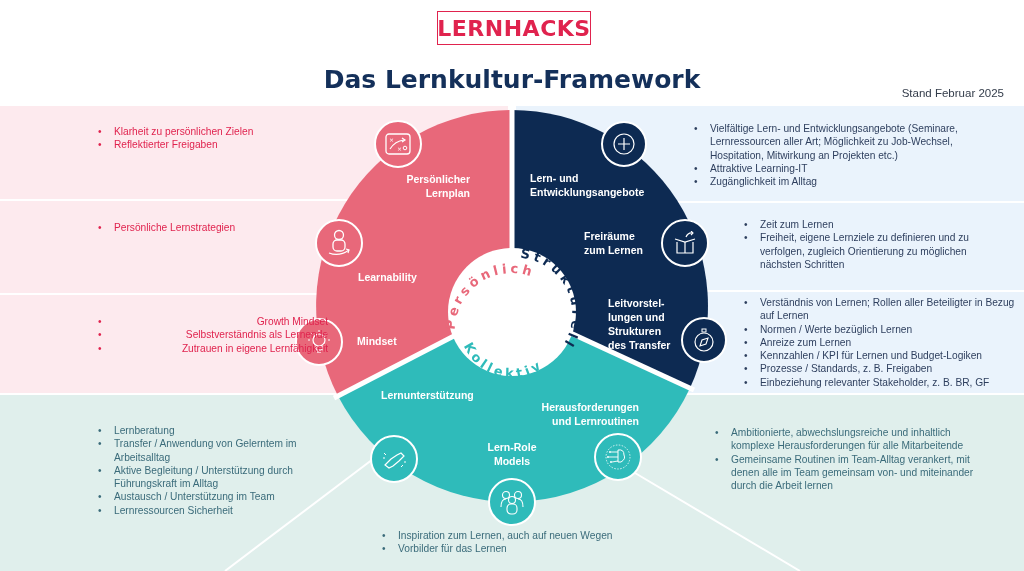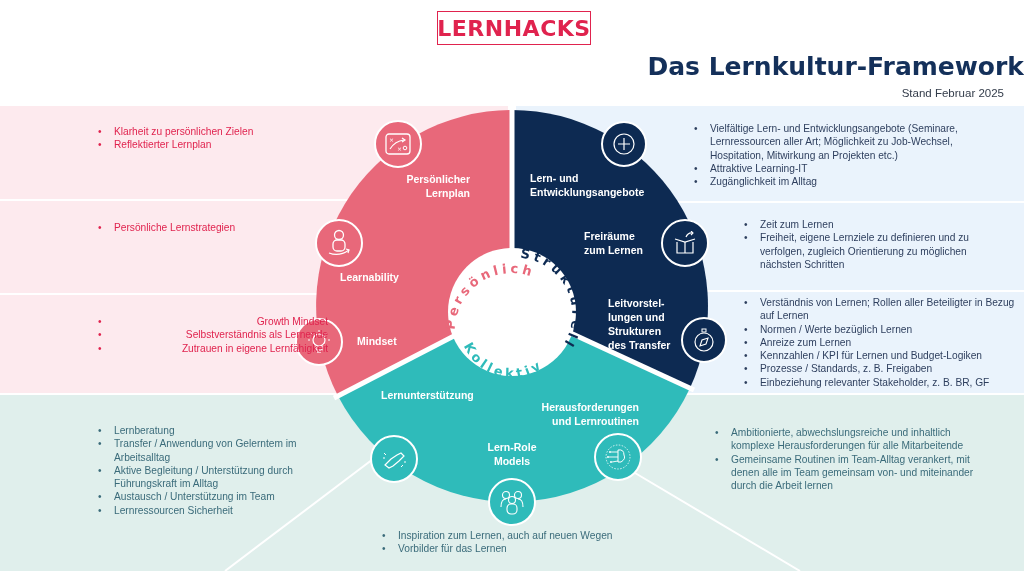--- a/index.html
+++ b/index.html
@@ -6,21 +6,21 @@
   html, body { width: 1024px; height: 571px; overflow: hidden; background: #ffffff; }
   body { position: relative; font-family: "Liberation Sans", sans-serif; }
 
   .logo {
     position: absolute; left: 437px; top: 11px; width: 154px; height: 34px;
     border: 1.5px solid #e0234e; display: flex; align-items: center; justify-content: center;
     color: #e0234e; font-weight: bold; font-size: 22px; letter-spacing: 0.5px;
     font-family: "DejaVu Sans", sans-serif;
   }
   .title {
-    position: absolute; left: 0; width: 1024px; top: 52px; text-align: right;
+    position: absolute; left: 0; width: 1024px; top: 65px; text-align: center;
     color: #14305a; font-weight: bold; font-size: 25px; font-family: "DejaVu Sans", sans-serif;
   }
   .stand {
     position: absolute; right: 20px; top: 87px; color: #333c4a; font-size: 11.5px;
   }
 
   .band { position: absolute; }
   .band.pink   { background: #fdeaee; }
   .band.blue   { background: #eaf3fc; }
   .band.teal   { background: #e0efec; }
@@ -90,21 +90,21 @@
   </text>
   <text font-family="DejaVu Sans, sans-serif" font-weight="bold" font-size="13" letter-spacing="3.5" fill="#2fbbba">
     <textPath href="#arcBottom" startOffset="6">Kollektiv</textPath>
   </text>
 </svg>
 
 <div class="seglabel r" style="left:400px;top:172px;width:70px;">
   <div>Persönlicher</div>
   <div>Lernplan</div>
 </div>
-<div class="seglabel" style="left:340px;top:270px;">Learnability</div>
+<div class="seglabel" style="left:358px;top:270px;">Learnability</div>
 <div class="seglabel" style="left:357px;top:334px;">Mindset</div>
 
 <div class="seglabel" style="left:530px;top:171px;">
   <div>Lern- und</div>
   <div>Entwicklungsangebote</div>
 </div>
 <div class="seglabel" style="left:584px;top:229px;">
   <div>Freiräume</div>
   <div>zum Lernen</div>
 </div>
@@ -196,21 +196,21 @@
       <path d="M14 7 Q20 6 20 12 Q22 16 17 19 L14 19 Z" fill="none" stroke="#fff" stroke-width="1"></path>
       <path d="M14 9 L7 9 M14 14 L5 14 M14 18 L8 19" stroke="#fff" stroke-width="0.9"></path>
       <circle cx="6" cy="9" r="1" fill="#fff"></circle>
       <circle cx="4" cy="14" r="1" fill="#fff"></circle>
       <circle cx="7" cy="19" r="1" fill="#fff"></circle>
     </svg>
 </div>
 
 <ul class="bullets pinktxt" style="left:98px;top:125px;width:230px;">
   <li>Klarheit zu persönlichen Zielen</li>
-  <li>Reflektierter Lernplan</li>
+  <li>Reflektierter Freigaben</li>
 </ul>
 <ul class="bullets pinktxt" style="left:98px;top:221px;width:230px;">
   <li>Persönliche Lernstrategien</li>
 </ul>
 <ul class="bullets pinktxt" style="left:98px;top:315px;width:230px;text-align:right;">
   <li>Growth Mindset</li>
   <li>Selbstverständnis als Lernende</li>
   <li>Zutrauen in eigene Lernfähigkeit</li>
 </ul>
 

